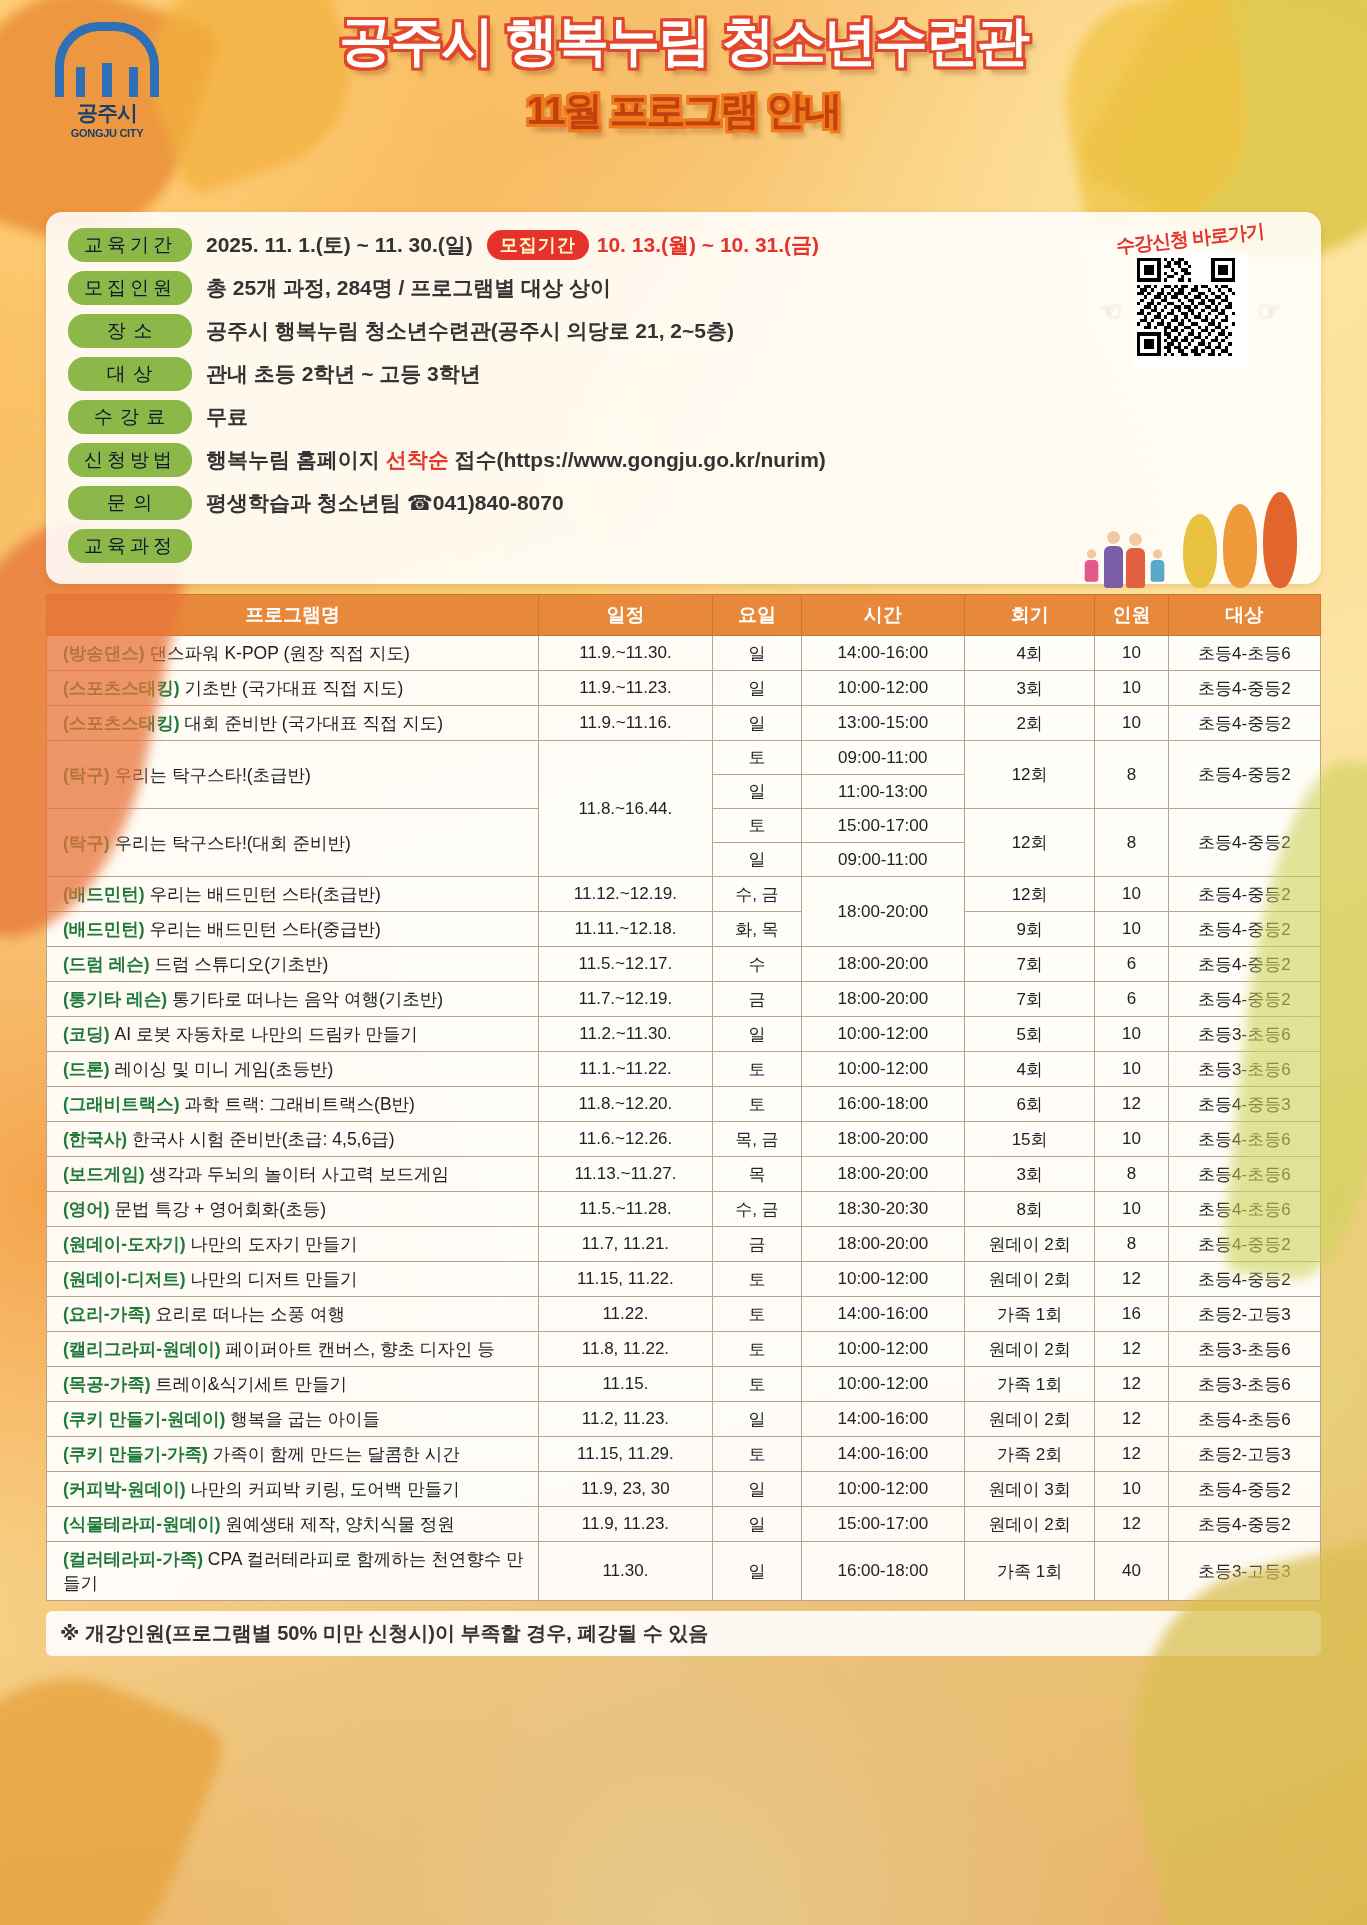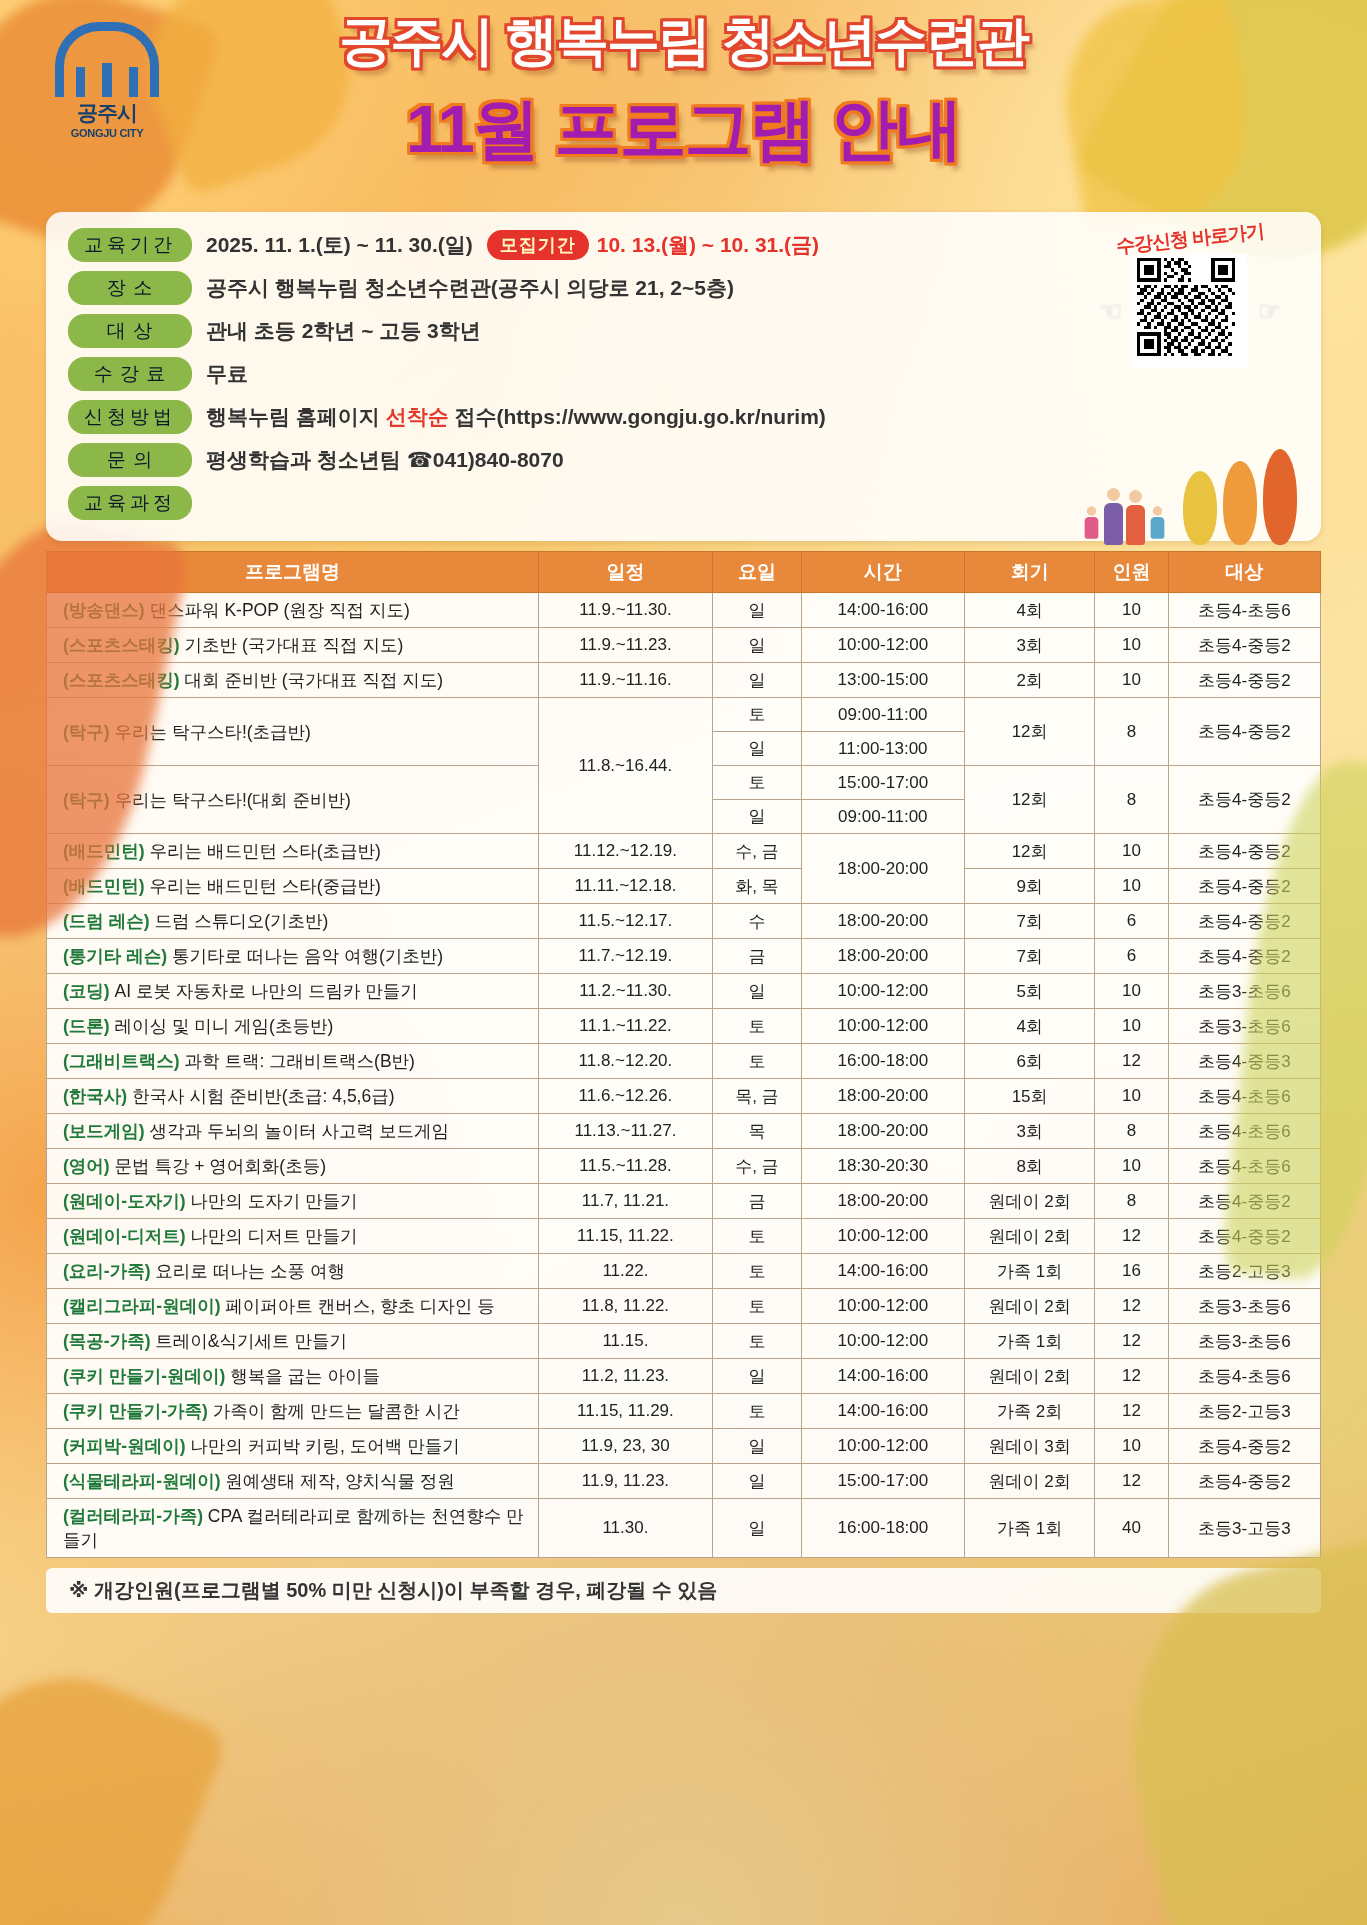--- a/index.html
+++ b/index.html
@@ -36,21 +36,21 @@
   .logo .arch .p1,.logo .arch .p2{position:absolute;bottom:0;width:9px;height:30px;background:#2f6fb5;}
   .logo .arch .p1{left:12px;}
   .logo .arch .p2{right:12px;}
   .logo .kr{font-size:21px;font-weight:bold;color:#17406e;margin-top:2px;letter-spacing:-1px;}
   .logo .en{font-size:11px;font-weight:bold;color:#17406e;letter-spacing:-0.3px;}
 
   .titles{text-align:center;padding-top:6px;}
   .title1{font-size:53px;font-weight:bold;color:#ffffff;letter-spacing:-2px;
     text-shadow:-3px -3px 0 #e2472d,3px -3px 0 #e2472d,-3px 3px 0 #e2472d,3px 3px 0 #e2472d,
       0 -3px 0 #e2472d,0 3px 0 #e2472d,-3px 0 0 #e2472d,3px 0 0 #e2472d,5px 7px 5px rgba(120,40,10,.35);}
-  .title2{font-size:67px;font-weight:bold;color:#a21caf;letter-spacing:-2px;margin-top:6px;
+  .title2{font-size:39px;font-weight:bold;color:#c2410c;letter-spacing:-2px;margin-top:6px;
     text-shadow:-3px -3px 0 #f07a1e,3px -3px 0 #f07a1e,-3px 3px 0 #f07a1e,3px 3px 0 #f07a1e,
       0 -3px 0 #f07a1e,0 3px 0 #f07a1e,-3px 0 0 #f07a1e,3px 0 0 #f07a1e,5px 7px 5px rgba(120,40,10,.35);}
 
   
   .panel{margin:12px 46px 0 46px;background:rgba(255,255,255,0.88);border-radius:16px;
     padding:16px 22px 12px 22px;position:relative;box-shadow:0 2px 6px rgba(150,90,30,.18);}
   .inforow{display:flex;align-items:center;margin-bottom:9px;}
   .tag{display:inline-block;min-width:104px;text-align:center;background:#8cb84a;color:#0f172a;
     font-size:19px;font-weight:normal;border-radius:16px;padding:4px 10px;letter-spacing:4px;}
   .tag.narrow{letter-spacing:1px;}
@@ -93,21 +93,21 @@
   
   table{border-collapse:collapse;margin:10px 46px 0 46px;width:calc(100% - 92px);
     background:rgba(255,255,255,0.93);}
   th,td{border:1px solid #b9a389;font-size:17px;color:#222;padding:5px 4px;text-align:center;}
   thead th{background:#e8883a;color:#fff;font-weight:bold;font-size:19px;padding:7px 4px;border-color:#c9762f;}
   td.prog{text-align:left;padding-left:16px;font-size:17.5px;}
   td.prog .cat{color:#1f7a3a;font-weight:bold;}
   tbody tr{height:34px;}
 
   .footnote{margin:10px 46px 0 46px;background:rgba(255,255,255,0.9);border-radius:6px;
-    padding:9px 23px;font-size:20px;font-weight:bold;color:#333;}
+    padding:9px 14px;font-size:20px;font-weight:bold;color:#333;}
 </style>
 </head>
 <body>
 
 <div class="leaf l1"></div>
 <div class="leaf l2"></div>
 <div class="leaf l3"></div>
 <div class="leaf l4"></div>
 <div class="leaf l5"></div>
 <div class="leaf l6"></div>
@@ -131,20 +131,24 @@
 
 <div class="panel">
 
   <div class="inforow">
     <span class="tag">교육기간</span>
     <span class="val">2025. 11. 1.(토) ~ 11. 30.(일)</span>
     <span class="pill">모집기간</span>
     <span class="dates-red">10. 13.(월) ~ 10. 31.(금)</span>
   </div>
 
+  <div class="inforow">
+    <span class="tag">모집인원</span>
+    <span class="val">총 25개 과정, 284명 / 프로그램별 대상 상이</span>
+  </div>
 
   <div class="inforow">
     <span class="tag narrow">장    소</span>
     <span class="val">공주시 행복누림 청소년수련관(공주시 의당로 21, 2~5층)</span>
   </div>
 
   <div class="inforow">
     <span class="tag narrow">대    상</span>
     <span class="val">관내 초등 2학년 ~ 고등 3학년</span>
   </div>

